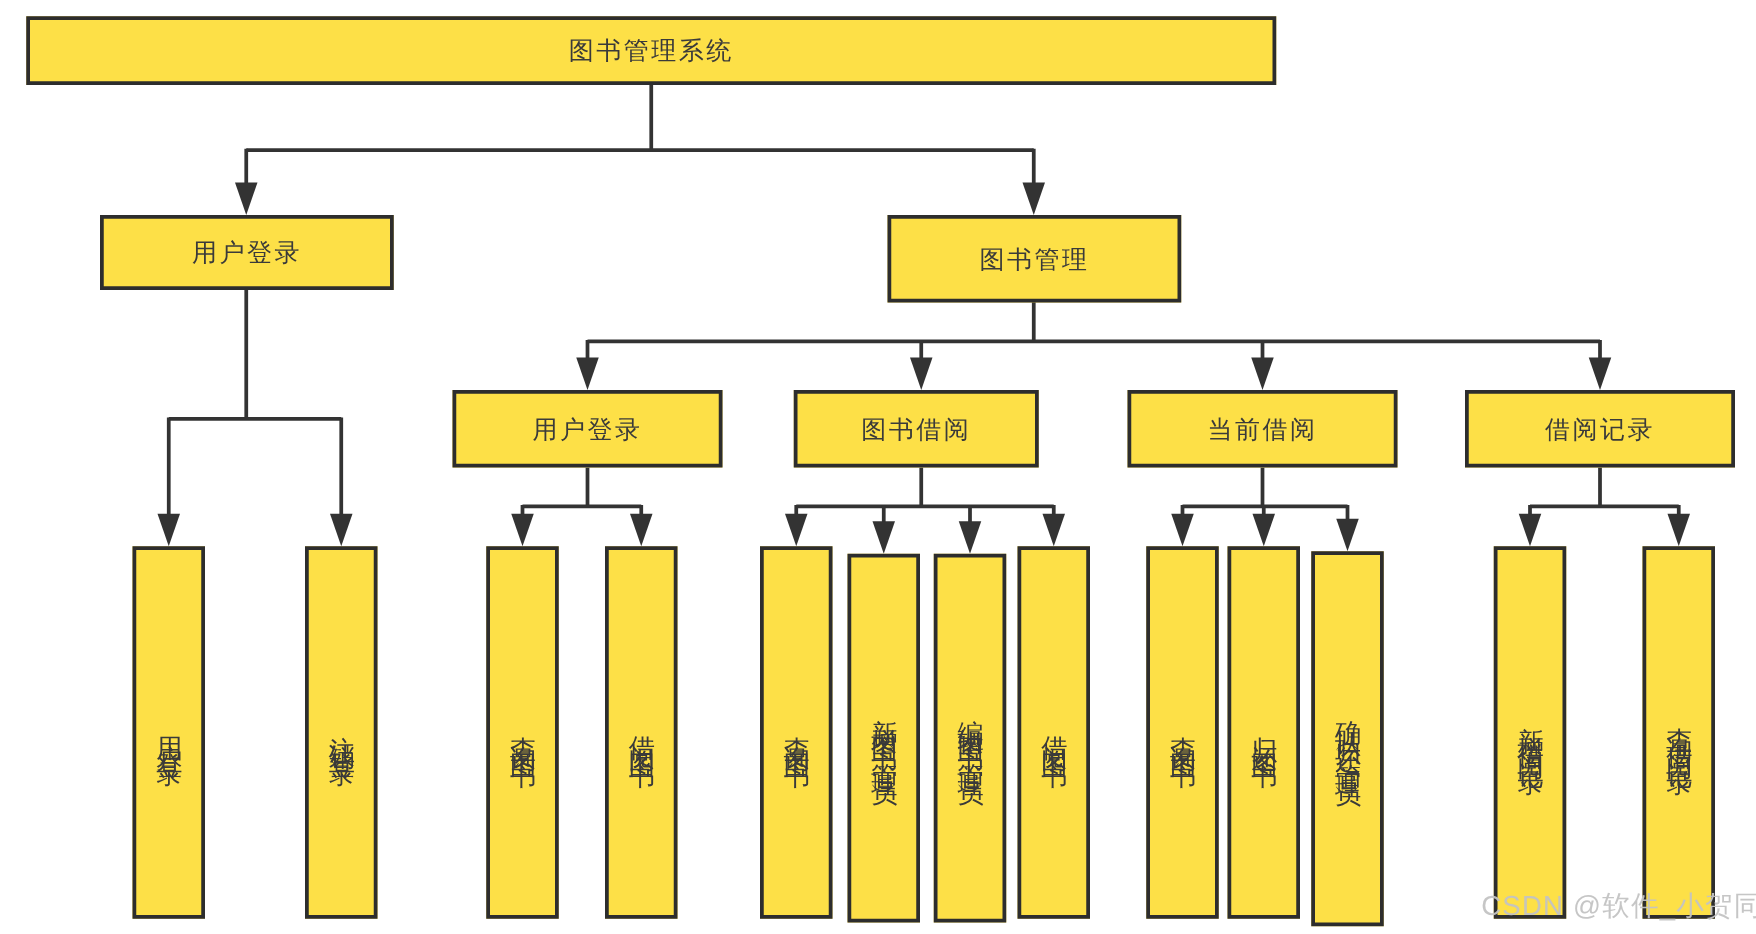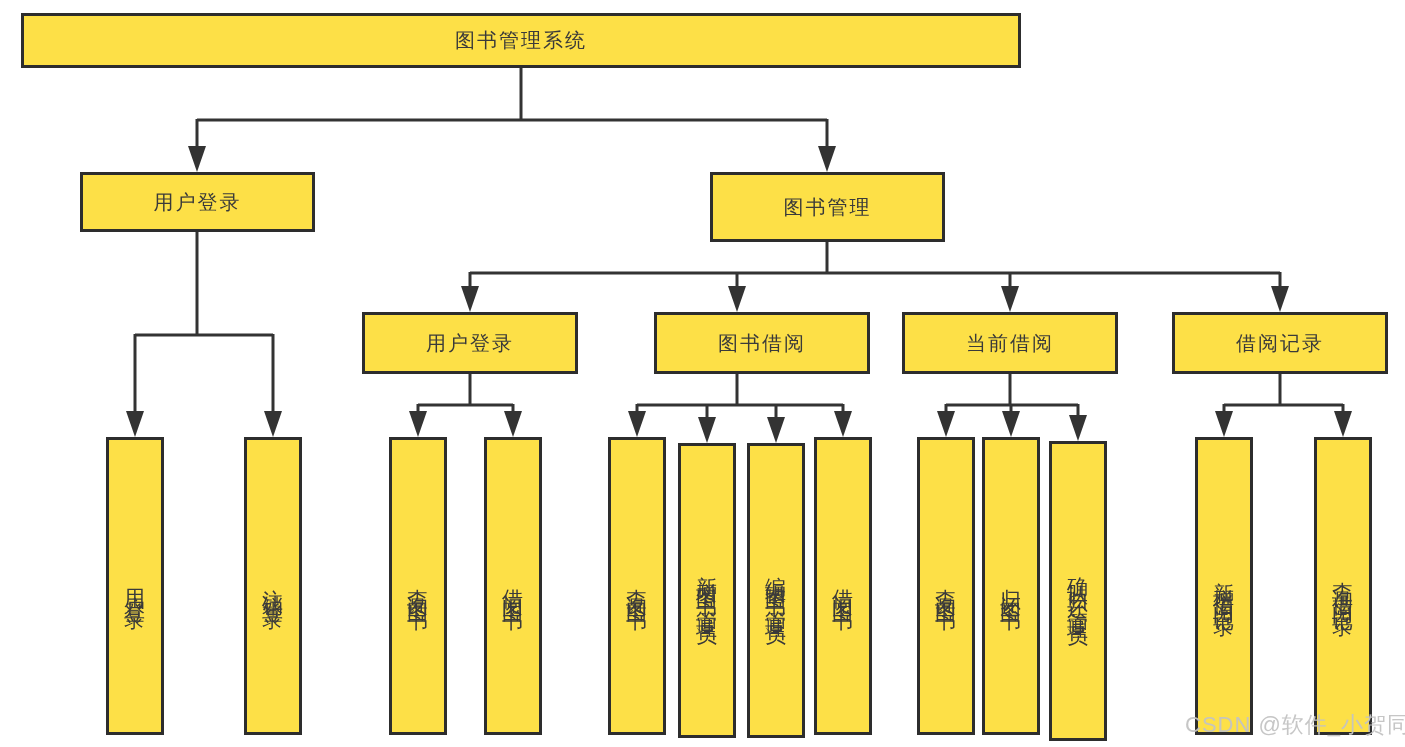--- a/index.html
+++ b/index.html
@@ -147,21 +147,21 @@
   <div class="node hbox" style="left:80px; top:172px; width:235px; height:60px;">
     <span class="label">用户登录</span>
   </div>
   <div class="node hbox" style="left:710px; top:172px; width:235px; height:70px;">
     <span class="label">图书管理</span>
   </div>
 
   <div class="node hbox" style="left:362px; top:312px; width:216px; height:62px;">
     <span class="label">用户登录</span>
   </div>
-  <div class="node hbox" style="left:654px; top:312px; width:216px; height:62px;text-align:right;">
+  <div class="node hbox" style="left:635px; top:312px; width:196px; height:62px;text-align:right;">
     <span class="label">图书借阅</span>
   </div>
   <div class="node hbox" style="left:902px; top:312px; width:216px; height:62px;">
     <span class="label">当前借阅</span>
   </div>
   <div class="node hbox" style="left:1172px; top:312px; width:216px; height:62px;text-align:right;">
     <span class="label">借阅记录</span>
   </div>
 
   <div class="node vbox" style="left:106px; top:437px; width:58px; height:298px;">

